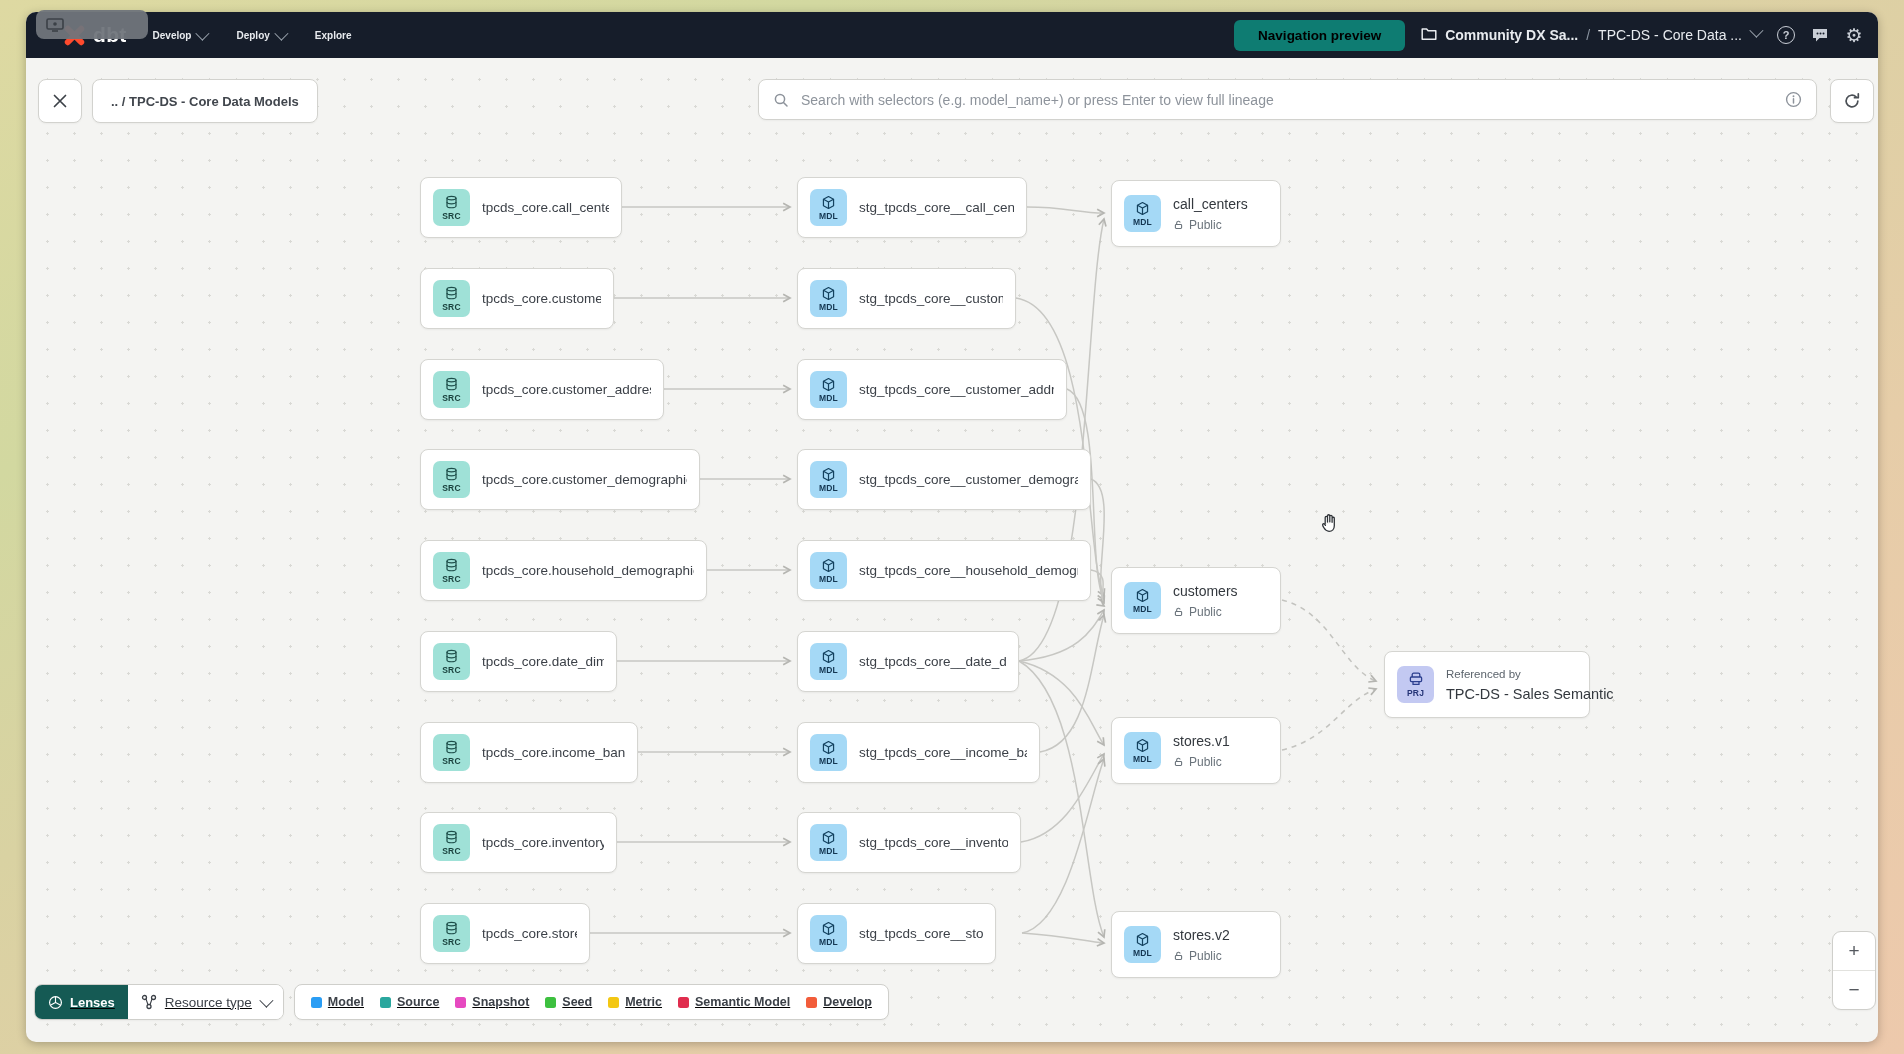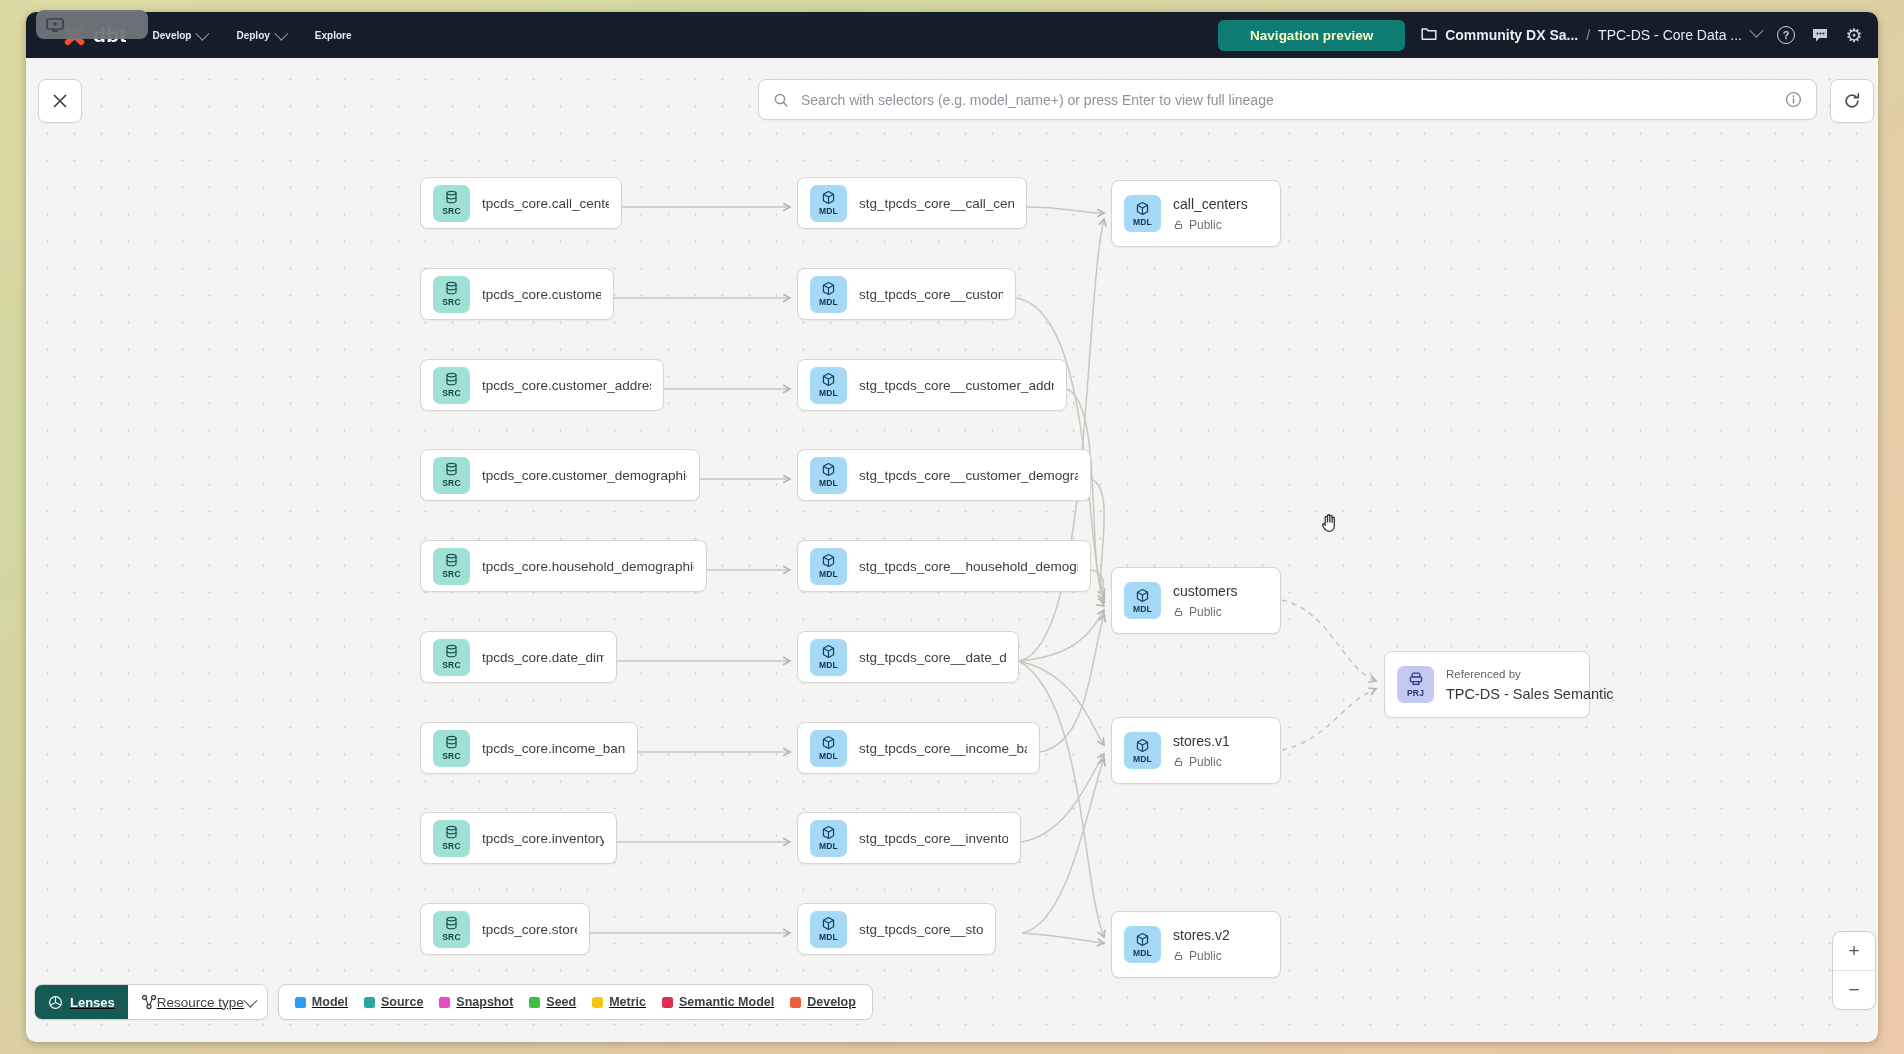--- a/index.html
+++ b/index.html
@@ -11,22 +11,22 @@
   
   .navbar{position:absolute;left:0;top:0;right:0;height:46px;background:#161d2a;
     display:flex;align-items:center;padding:0 14px;z-index:40;}
   .logo{display:flex;align-items:center;gap:6px;margin:0 26px 0 22px;}
   .logo-text{color:#fff;font-size:21px;font-weight:700;letter-spacing:.3px;}
   .nav-item{color:#e8ebef;font-size:10px;font-weight:600;margin-right:30px;display:flex;
     align-items:center;gap:5px;cursor:pointer;}
   .chev{width:9px;height:9px;border-right:1.6px solid #9aa3ad;border-bottom:1.6px solid #9aa3ad;
     transform:rotate(45deg) translateY(-2px);display:inline-block;}
   .nav-right{margin-left:auto;display:flex;align-items:center;gap:16px;}
-  .preview-btn{background:#0e7c72;color:#fef9c3;font-size:13.5px;font-weight:700;border:none;
-    border-radius:6px;padding:8px 32px;cursor:pointer;}
+  .preview-btn{background:#0e7c72;color:#000000;font-size:13.5px;font-weight:700;border:none;
+    border-radius:6px;padding:8px 24px;cursor:pointer;}
   .nb-crumb{display:flex;gap:8px;color:#e8ebef;font-size:14px;}
   .nb-crumb .proj{font-weight:700;}
   .nb-crumb .sep{color:#8b95a1;}
   .nb-icons{display:flex;align-items:center;gap:14px;color:#c9ced6;}
   .nb-icons .icbtn{width:20px;height:20px;display:flex;align-items:center;justify-content:center;cursor:pointer;}
   .help-circle{width:16px;height:16px;border:1.6px solid #c9ced6;border-radius:50%;font-size:11px;
     font-weight:700;display:flex;align-items:center;justify-content:center;color:#c9ced6;}
   .gear{font-family:"DejaVu Sans",sans-serif;font-size:19px;color:#c9ced6;line-height:1;}
   
   .canvas{position:absolute;left:0;top:46px;right:0;bottom:0;
@@ -45,42 +45,42 @@
     font-size:13px;font-weight:700;color:#41464d;cursor:pointer;}
   .searchbar{left:732px;top:67px;width:1059px;height:41px;display:flex;align-items:center;
     padding:0 14px;gap:10px;box-sizing:border-box;}
   .searchbar input{flex:1;border:none;outline:none;font-size:14px;color:#3c4148;
     font-family:"Liberation Sans",sans-serif;background:transparent;}
   .searchbar input::placeholder{color:#8d939b;}
   .refresh-btn{left:1804px;top:67px;width:42px;height:42px;display:flex;align-items:center;
     justify-content:center;cursor:pointer;}
   
   .node{position:absolute;background:#fff;border:1px solid #d5d5d1;border-radius:8px;
-    display:flex;align-items:center;gap:12px;padding:0 12px;box-sizing:border-box;height:52px;
+    display:flex;align-items:center;gap:12px;padding:0 12px;box-sizing:border-box;height:61px;
     box-shadow:0 1px 2px rgba(0,0,0,.05);z-index:10;cursor:pointer;}
   .node .badge{width:37px;height:37px;border-radius:7px;display:flex;flex-direction:column;
     align-items:center;justify-content:center;gap:1px;flex:0 0 auto;}
   .badge span{font-size:8.5px;font-weight:700;letter-spacing:.2px;}
   .badge.src{background:#9fe1d7;color:#173f3b;}
   .badge.mdl{background:#a5d9f6;color:#143752;}
   .badge.prj{background:#c3c9f2;color:#263577;}
   .node .lbl{font-size:13.5px;color:#3c4148;white-space:nowrap;overflow:hidden;}
   .node.tall{height:67px;}
   .node .col{display:flex;flex-direction:column;gap:6px;min-width:0;}
   .node .ttl{font-size:14px;color:#33383e;font-weight:400;white-space:nowrap;}
   .node .sub{font-size:12px;color:#6a737b;display:flex;align-items:center;gap:5px;}
   .node .cap{font-size:11.5px;color:#5c646c;}
   .node .name2{font-size:14.5px;color:#33383e;white-space:nowrap;}
   
   .legend-wrap{position:absolute;left:8px;bottom:22px;display:flex;gap:10px;z-index:30;text-decoration:underline;}
   .lens-group{display:flex;background:#fff;border:1px solid #cfcfcb;border-radius:8px;
     overflow:hidden;height:34px;box-shadow:0 1px 2px rgba(0,0,0,.04);}
   .lenses-btn{background:#155a54;color:#fff;font-size:13px;font-weight:700;display:flex;
     align-items:center;gap:7px;padding:0 13px;cursor:pointer;}
-  .rtype-btn{display:flex;align-items:center;padding:0 13px;font-size:13.5px;
+  .rtype-btn{display:flex;align-items:center;gap:8px;padding:0 13px;font-size:13.5px;
     color:#3c4148;cursor:pointer;background:#fff;}
   .legend-box{display:flex;align-items:center;gap:16px;background:#fff;border:1px solid #cfcfcb;
     border-radius:8px;padding:0 16px;height:34px;box-shadow:0 1px 2px rgba(0,0,0,.04);}
   .legend-item{display:flex;align-items:center;gap:6px;font-size:12.5px;font-weight:700;color:#3c4148;justify-content:space-between;}
   .swatch{width:11px;height:11px;border-radius:2.5px;}
   
   .zoomctl{position:absolute;left:1806px;top:919px;width:42px;background:#fff;
     border:1px solid #cfcfcb;border-radius:9px;z-index:30;overflow:hidden;
     box-shadow:0 1px 2px rgba(0,0,0,.04);}
   .zoomctl .zb{height:38px;display:flex;align-items:center;justify-content:center;font-size:19px;
@@ -191,20 +191,21 @@
 
         <path class="edge dashed" d="M1256 588 C1305 600 1316 656 1350 669" marker-end="url(#arrow)"></path>
         <path class="edge dashed" d="M1256 738 C1305 726 1316 690 1350 677" marker-end="url(#arrow)"></path>
       </svg>
 
       <div class="tool close-btn">
         <svg width="16" height="16" viewBox="0 0 16 16">
           <path d="M2.5 2.5 L13.5 13.5 M13.5 2.5 L2.5 13.5" stroke="#3c4148" stroke-width="1.7" stroke-linecap="round"></path>
         </svg>
       </div>
+      <div class="tool crumb-chip">.. / TPC-DS - Core Data Models</div>
       <div class="tool searchbar">
         <svg width="16" height="16" viewBox="0 0 16 16">
           <circle cx="7" cy="7" r="4.6" fill="none" stroke="#8d939b" stroke-width="1.5"></circle>
           <path d="M10.5 10.5 L14 14" stroke="#8d939b" stroke-width="1.5" stroke-linecap="round"></path>
         </svg>
         <input type="text" placeholder="Search with selectors (e.g. model_name+) or press Enter to view full lineage" style="">
         <svg width="17" height="17" viewBox="0 0 16 16">
           <circle cx="8" cy="8" r="6.5" fill="none" stroke="#8d939b" stroke-width="1.3"></circle>
           <path d="M8 7.2 V11.3" stroke="#8d939b" stroke-width="1.4" stroke-linecap="round"></path>
           <circle cx="8" cy="4.9" r="0.9" fill="#8d939b"></circle>

